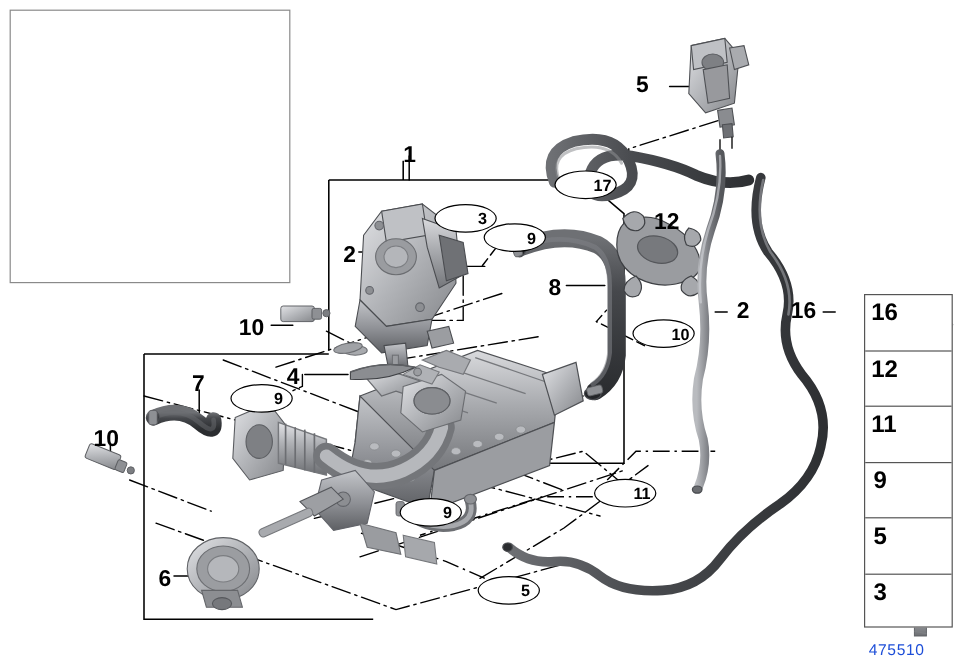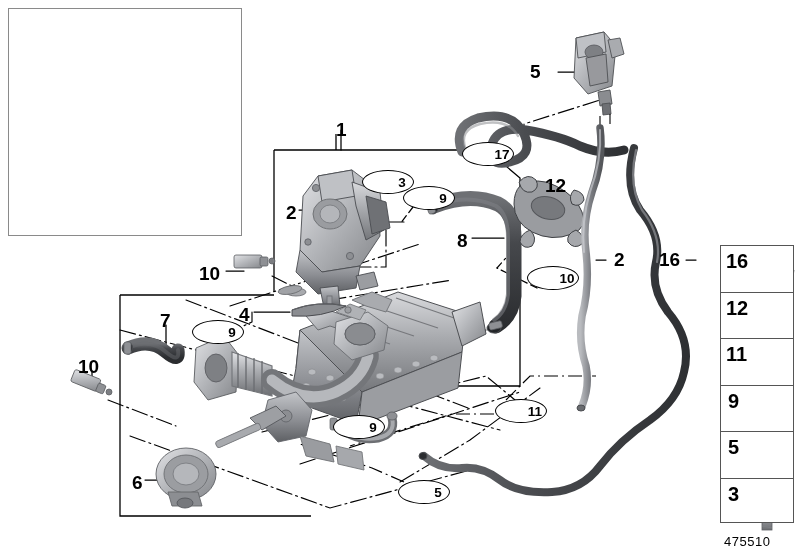--- a/index.html
+++ b/index.html
@@ -8,21 +8,21 @@
   #stage{position:absolute;left:0;top:0;width:800px;height:560px;}
   svg#art{position:absolute;left:0;top:0;width:800px;height:560px;}
 
   .lbl{position:absolute;font-weight:bold;color:#000;line-height:1;
        font-family:"Liberation Sans",sans-serif;}
   .lbl-main{font-size:19px;}
   .circ{position:absolute;width:22px;height:22px;border:1.6px solid #000;
         border-radius:50%;background:#fff;display:flex;align-items:center;
         justify-content:center;font-size:13.5px;font-weight:bold;color:#000;
         font-family:"Liberation Sans",sans-serif;padding-left:28px;}
-  .diagid{position:absolute;font-size:13px;color:#000000;letter-spacing:.5px;
+  .diagid{position:absolute;font-size:13px;color:#1d4ed8;letter-spacing:.5px;
           font-family:"Liberation Sans",sans-serif;}
   .legbox{position:absolute;border:1.4px solid #555;box-sizing:border-box;background:#fff;}
   .legcell{position:absolute;box-sizing:border-box;border-bottom:1.4px solid #555;}
   .legnum{position:absolute;font-size:20px;font-weight:bold;color:#000;}
   .inset{position:absolute;border:1.3px solid #8a8a8a;box-sizing:border-box;background:#fff;}
 </style>
 </head>
 <body>
 
 <div id="stage">

